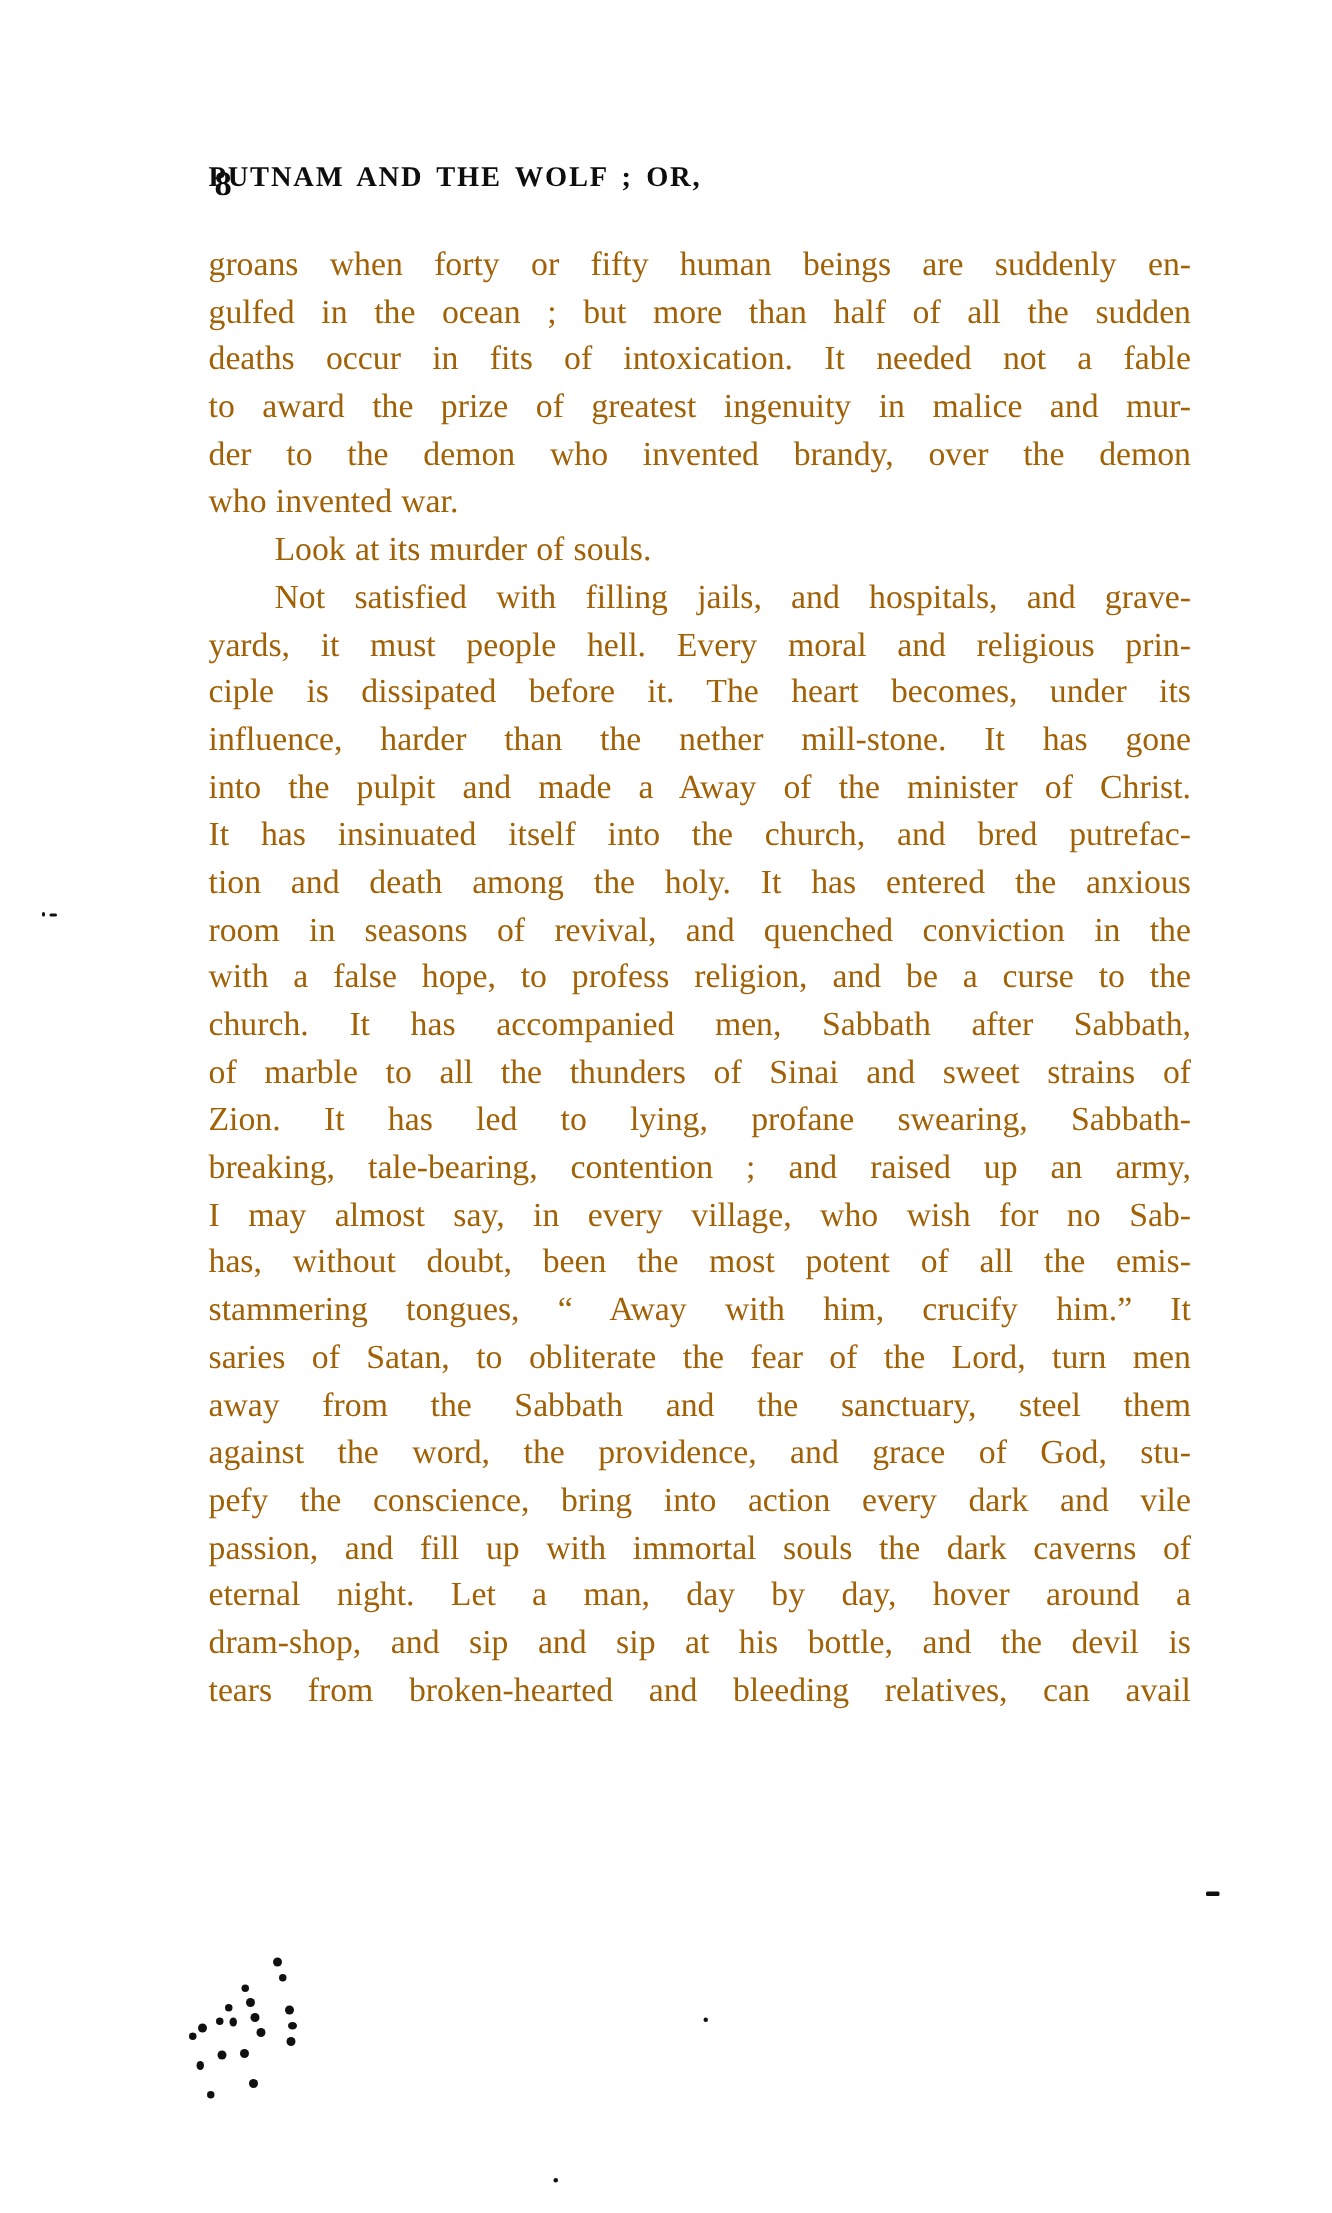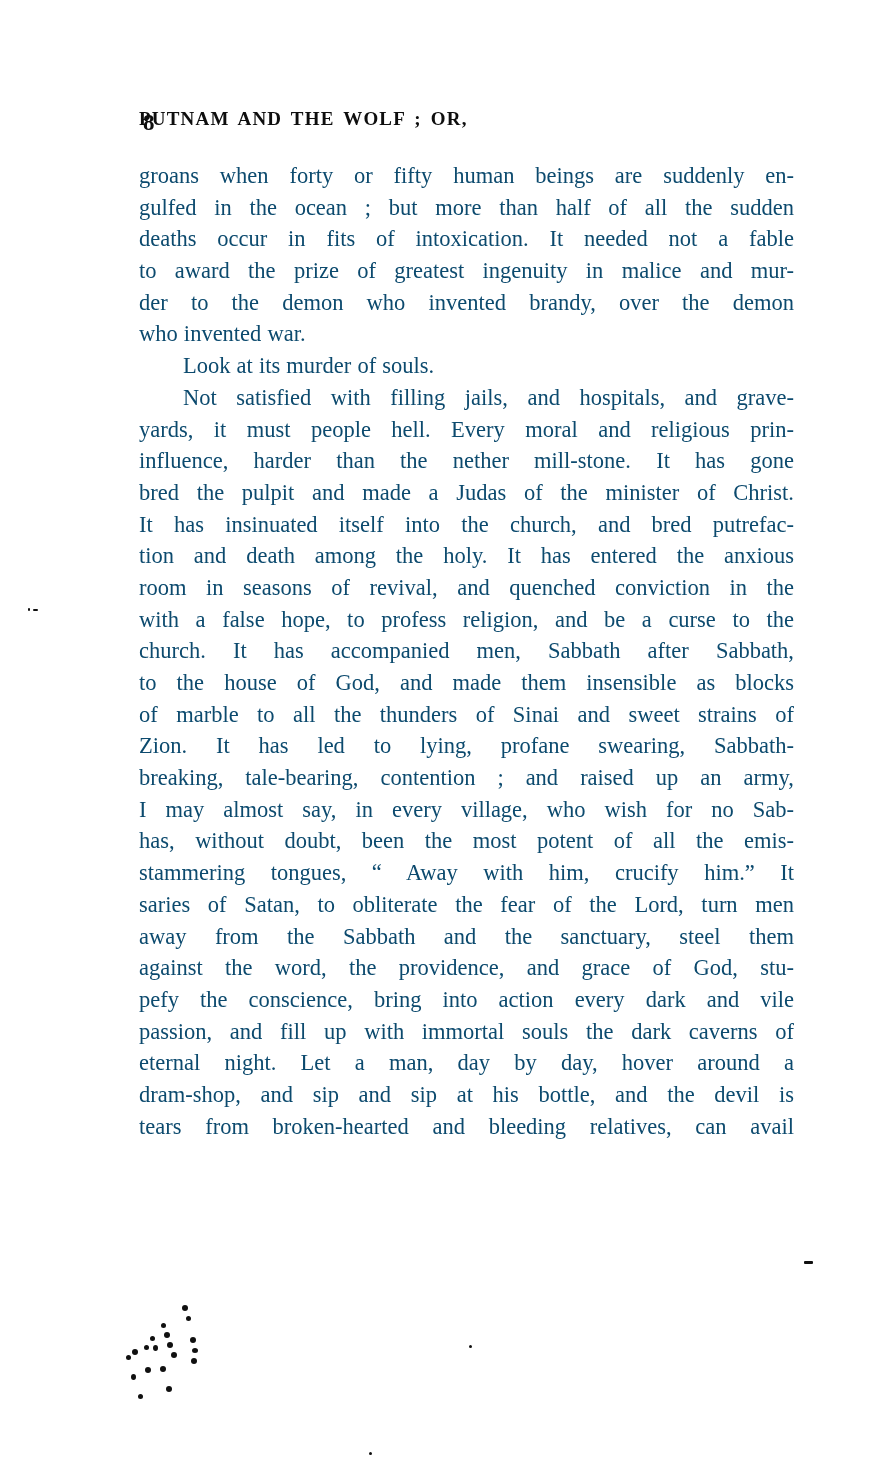--- a/index.html
+++ b/index.html
@@ -30,21 +30,21 @@
     letter-spacing: 1.2px;
     word-spacing: 3px;
     color: #0e0e0e;
     padding-top: 2px;
   }
   .text-block {
     position: absolute;
     top: 160px; left: 139px; width: 655px;
     font-size: 22.5px;
     line-height: 31.7px;
-    color: #0c4a6e;
+    color: #a16207;
     word-spacing: 0.5px;
   }
   .line {
     text-align: justify;
     text-align-last: justify;
     height: 31.7px;
     white-space: nowrap;
   }
   .line.no-fill { text-align-last: left; white-space: normal; font-family: Liberation Serif, serif; }
   .line.indent { padding-left: 44px; }
@@ -66,28 +66,28 @@
   <div class="text-block" id="text-block">
       <div class="line">groans when forty or fifty human beings are suddenly en-</div>
       <div class="line">gulfed in the ocean ; but more than half of all the sudden</div>
       <div class="line">deaths occur in fits of intoxication.  It needed not a fable</div>
       <div class="line">to award the prize of greatest ingenuity in malice and mur-</div>
       <div class="line">der to the demon who invented brandy, over the demon</div>
       <div class="line no-fill">who invented war.</div>
       <div class="line indent no-fill">Look at its murder of souls.</div>
       <div class="line indent">Not satisfied with filling jails, and hospitals, and grave-</div>
       <div class="line">yards, it must people hell.  Every moral and religious prin-</div>
+      <div class="line">ciple is dissipated before it.  The heart becomes, under its</div>
       <div class="line">influence, harder than the nether mill-stone.  It has gone</div>
-      <div class="line">bred the pulpit and made a Judas of the minister of Christ.</div>
+      <div class="line">into the pulpit and made a Away of the minister of Christ.</div>
       <div class="line">It has insinuated itself into the church, and bred putrefac-</div>
       <div class="line">tion and death among the holy.  It has entered the anxious</div>
       <div class="line">room in seasons of revival, and quenched conviction in the</div>
       <div class="line">with a false hope, to profess religion, and be a curse to the</div>
       <div class="line">church.  It has accompanied men, Sabbath after Sabbath,</div>
-      <div class="line">to the house of God, and made them insensible as blocks</div>
       <div class="line">of marble to all the thunders of Sinai and sweet strains of</div>
       <div class="line">Zion.  It has led to lying, profane swearing, Sabbath-</div>
       <div class="line">breaking, tale-bearing, contention ; and raised up an army,</div>
       <div class="line">I may almost say, in every village, who wish for no Sab-</div>
       <div class="line">has, without doubt, been the most potent of all the emis-</div>
       <div class="line">stammering tongues, “ Away with him, crucify him.”  It</div>
       <div class="line">saries of Satan, to obliterate the fear of the Lord, turn men</div>
       <div class="line">away from the Sabbath and the sanctuary, steel them</div>
       <div class="line">against the word, the providence, and grace of God, stu-</div>
       <div class="line">pefy the conscience, bring into action every dark and vile</div>

